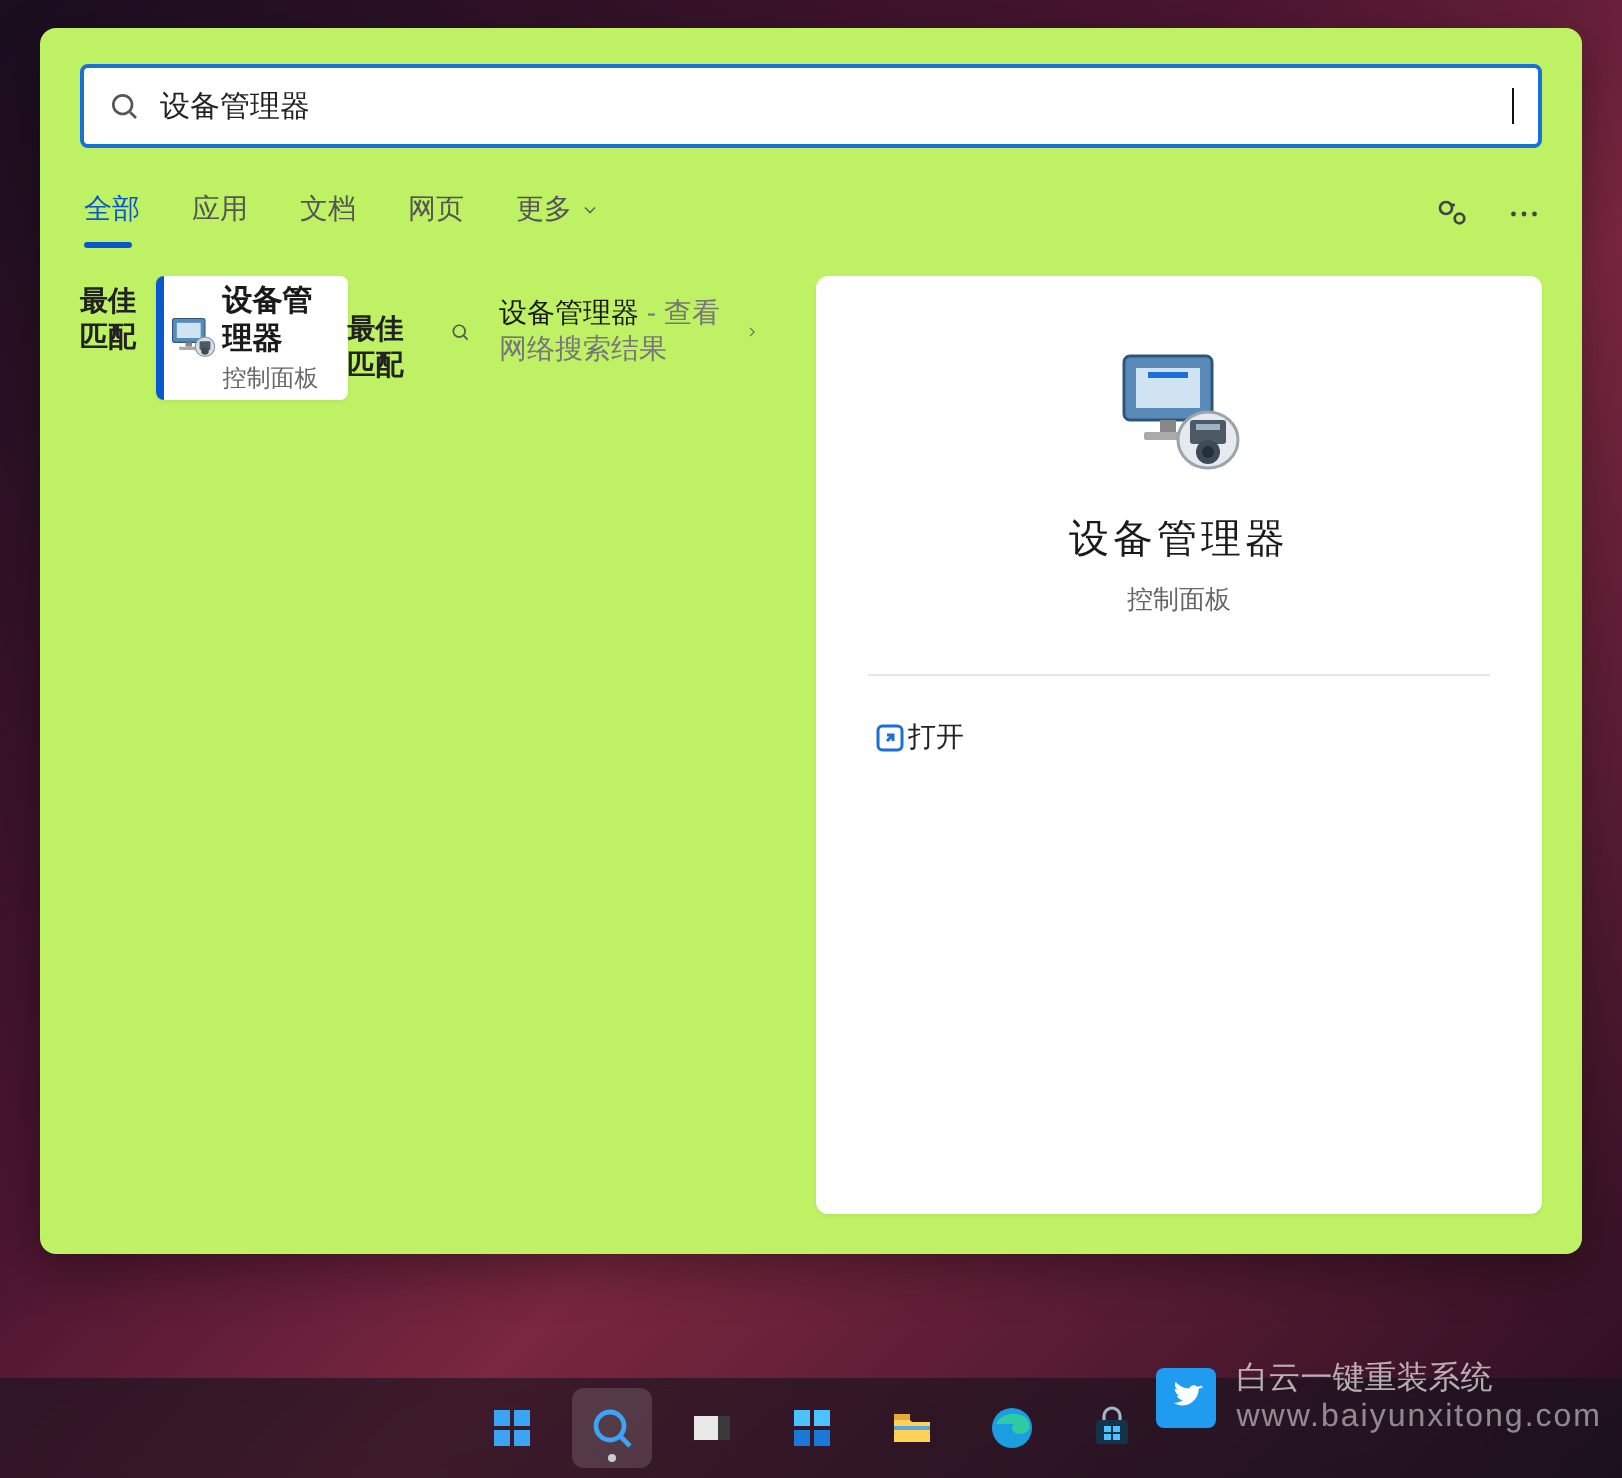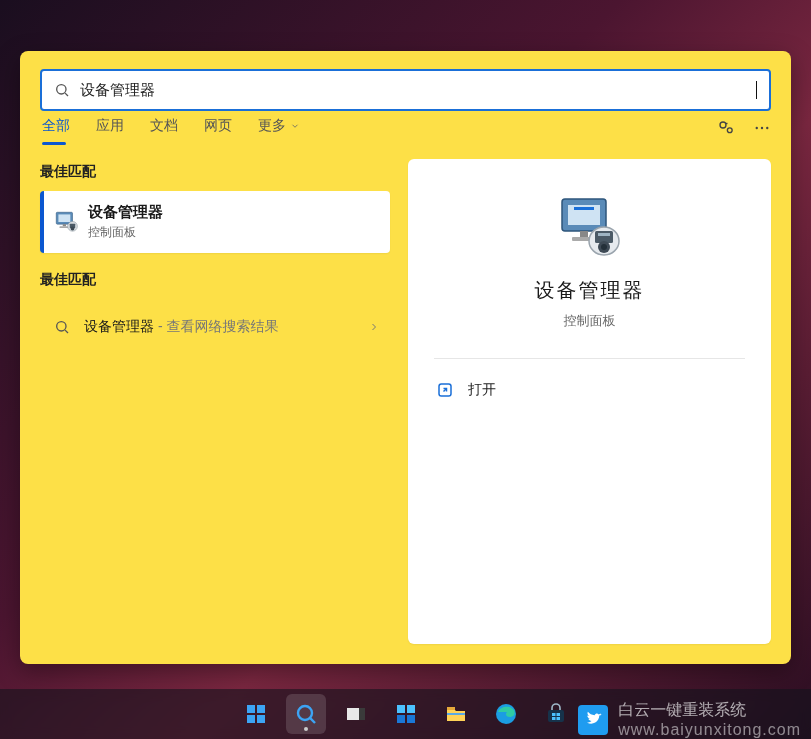--- a/index.html
+++ b/index.html
@@ -3,26 +3,25 @@
 <meta charset="utf-8">
 <style>
   * { box-sizing: border-box; margin: 0; padding: 0; }
   html, body { width: 811px; height: 739px; overflow: hidden; font-family: "Segoe UI", "Microsoft YaHei", sans-serif; }
   body { background: linear-gradient(135deg, #1a0e1f 0%, #4b1530 40%, #7a2740 60%, #2b0e22 100%); position: relative; }
 
   .search-panel {
     position: absolute;
     top: 14px; left: 20px;
     width: 771px; height: 613px;
-    background: #fde047;
+    background: #bef264;
     border-radius: 8px;
     box-shadow: 0 8px 24px rgba(0,0,0,.35);
     display: flex;
     flex-direction: column;
-    margin-top: 37px;
   }
 
   
   .search-box {
     margin: 18px 20px 0 20px;
     height: 42px;
     background: #fff;
     border: 2px solid #1a6fd8;
     border-radius: 4px;
     display: flex;
@@ -33,38 +32,38 @@
   .search-box input {
     flex: 1; border: none; outline: none; font-size: 15px; background: transparent;
     color: #222;
   }
   .caret { display:inline-block; width:1px; height:18px; background:#111; margin-left:-2px; animation: blink 1s step-end infinite; }
   @keyframes blink { 50% { opacity: 0; } }
 
   
   .tabs-row {
     display: flex; align-items: center; justify-content: space-between;
-    padding: 0 20px 0 20px;
+    padding: 16px 20px 0 20px;
   }
   .tabs { display: flex; gap: 22px; }
   .tab { font-size: 14px; color: #555; padding: 6px 2px 10px 2px; cursor: pointer; display:flex; align-items:center; gap:4px;}
   .tab.active { color: #0b57d0; position: relative; }
   .tab.active::after {
     content: ""; position: absolute; left: 2px; bottom: 0;
     width: 24px; height: 3px; background: #0b57d0; border-radius: 2px;
   }
   .tab .chev { width:10px;height:10px; }
   .tabs-actions { display:flex; align-items:center; gap:18px; }
   .tabs-actions .icon { width:18px; height:18px; color:#444; }
 
   
   .panel-body { flex:1; display:flex; gap:18px; padding: 14px 20px 20px 20px; }
 
   
-  .left-col { width: 350px; display:flex; flex-direction:column; }
+  .left-col { width: 350px; display:flex; flex-direction:row; }
   .section-header { font-size: 14px; font-weight: 600; color: #222; margin: 4px 0 10px 0; }
 
   .match-item {
     background: #fff;
     border-radius: 4px;
     height: 62px;
     display:flex; align-items:center;
     padding: 0 12px 0 0;
     border-left: 4px solid #0b57d0;
     box-shadow: 0 1px 2px rgba(0,0,0,.06);
@@ -97,21 +96,21 @@
     box-shadow: 0 1px 2px rgba(0,0,0,.06);
     display:flex; flex-direction:column; align-items:center;
     padding: 30px 26px;
   }
   .big-icon { margin-top: 6px; margin-bottom: 18px; }
   .result-title { font-size: 20px; color:#1a1a1a; letter-spacing: 2px; }
   .result-sub { font-size: 13px; color:#666; margin-top: 8px; }
   .divider { align-self: stretch; height:1px; background:#e6e6e6; margin: 28px 0 18px 0; }
   .action-row {
     align-self: stretch;
-    display:flex; align-items:center; gap:14px;
+    display:flex; align-items:center; 
     padding: 4px 2px;
     cursor:pointer;
     font-family:Liberation Serif, serif;
   }
   .action-row .open-icon { width:18px; height:18px; color:#1a6fd8; }
   .action-label { font-size: 14px; color:#222; }
 
   
   .taskbar {
     position:absolute; left:0; right:0; bottom:0; height:50px;
@@ -123,21 +122,21 @@
   .task-btn {
     width:40px; height:40px; border-radius:6px;
     display:flex; align-items:center; justify-content:center;
     cursor:pointer;
   }
   .task-btn.active { background: rgba(255,255,255,.14); }
   .task-btn svg { width:24px; height:24px; }
   .task-btn .dot { width:4px;height:4px;border-radius:50%;background:#ccc;position:absolute;bottom:3px;}
 
   .watermark {
-    position:absolute; right:10px; bottom:0;
+    position:absolute; right:10px; bottom:21px;
     color: rgba(255,255,255,.65);
     font-size: 16px;
     display:flex; align-items:center; gap:10px;
     font-family: "Microsoft YaHei", sans-serif;
   }
   .watermark .sub { display:block; font-size:16px; letter-spacing:1px; color:rgba(255,255,255,.5);}
   .bird { width:30px;height:30px; background:#1f9cf0; border-radius:4px; display:flex;align-items:center;justify-content:center;}
 
   
   .dm-small { width:26px; height:24px; }

